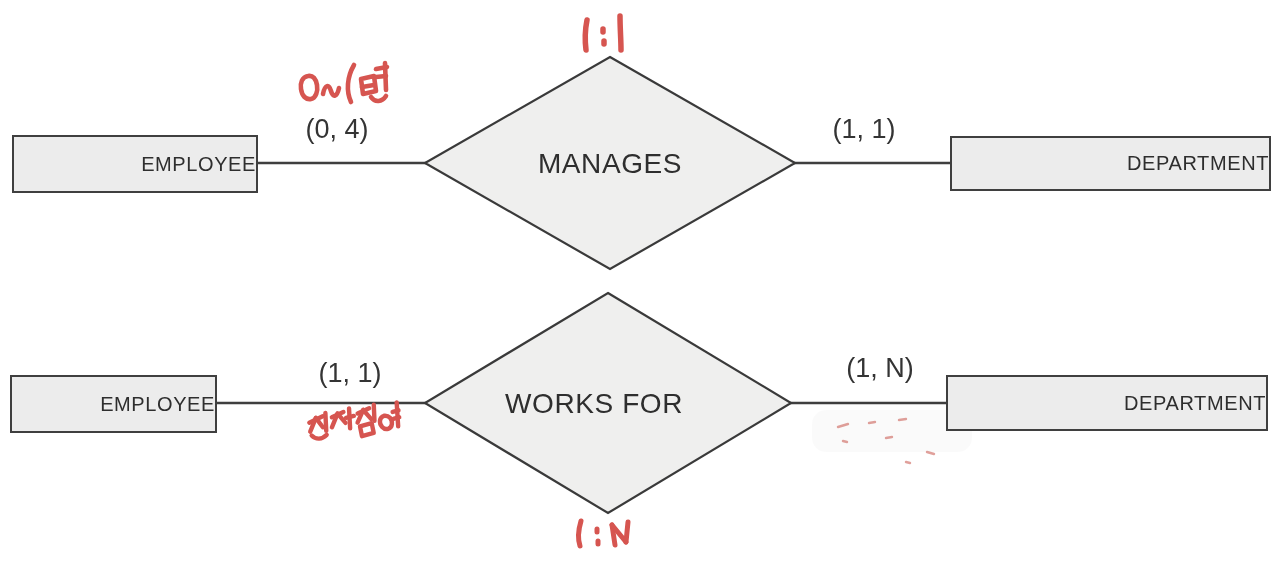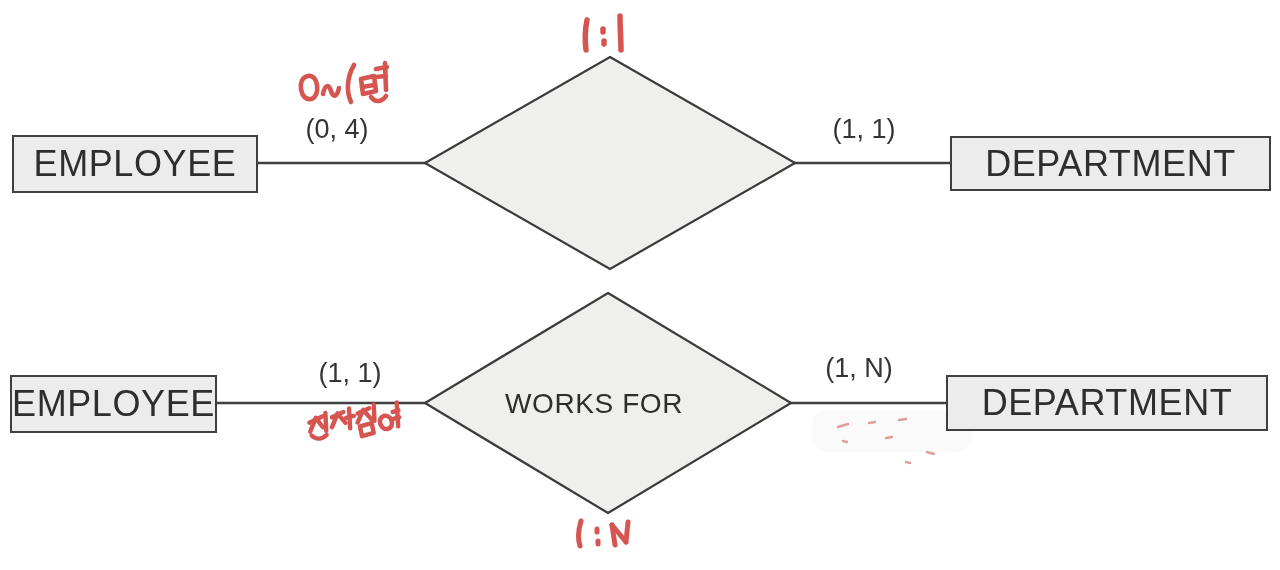--- a/index.html
+++ b/index.html
@@ -4,22 +4,22 @@
 <style>
   html,body { margin:0; padding:0; background:#ffffff; }
   .stage {
     position:relative; width:1280px; height:570px; background:#ffffff;
     font-family:"Liberation Sans", sans-serif; overflow:hidden;
   }
   .layer { position:absolute; left:0; top:0; width:1280px; height:570px; }
   .entity {
     position:absolute; box-sizing:border-box;
     background:#ececec; border:2.5px solid #3f3f3f;
-    display:flex; align-items:center; justify-content:center;
-    font-size:36px; letter-spacing:0.6px; color:#2e2e2e; white-space:nowrap;
+    display:flex; align-items:center; justify-content:flex-end;
+    font-size:20px; letter-spacing:0.6px; color:#2e2e2e; white-space:nowrap;
   }
   .rel-name {
     position:absolute; width:300px; text-align:center;
     font-size:28px; letter-spacing:0.6px; color:#2e2e2e; white-space:nowrap;
   }
   .card {
     position:absolute; width:130px; text-align:center;
     font-size:27px; color:#343434; white-space:nowrap;
   }
   .sr {
@@ -107,36 +107,37 @@
       <path d="M626,542 L628,522"></path>
     </g>
   </svg>
 
   <div class="entity" style="left:12px; top:135px; width:246px; height:58px;">
     <span>EMPLOYEE</span>
   </div>
 
   <div class="card" style="left:272px; top:114px;">(0, 4)</div>
 
+  <div class="rel-name" style="left:460px; top:148px;">MANAGES</div>
 
   <div class="card" style="left:799px; top:114px;">(1, 1)</div>
 
   <div class="entity" style="left:950px; top:136px; width:321px; height:55px;">
     <span>DEPARTMENT</span>
   </div>
 
   <div class="entity" style="left:10px; top:375px; width:207px; height:58px;">
     <span>EMPLOYEE</span>
   </div>
 
   <div class="card" style="left:285px; top:358px;">(1, 1)</div>
 
   <div class="rel-name" style="left:444px; top:388px;">WORKS FOR</div>
 
-  <div class="card" style="left:794px; top:353px;">(1, N)</div>
+  <div class="card" style="left:815px; top:353px;">(1, N)</div>
 
   <div class="entity" style="left:946px; top:375px; width:322px; height:56px;">
     <span>DEPARTMENT</span>
   </div>
 
   <span class="sr">1:1</span>
   <span class="sr">0~(부분</span>
   <span class="sr">전체참여</span>
   <span class="sr">1:N</span>
 

